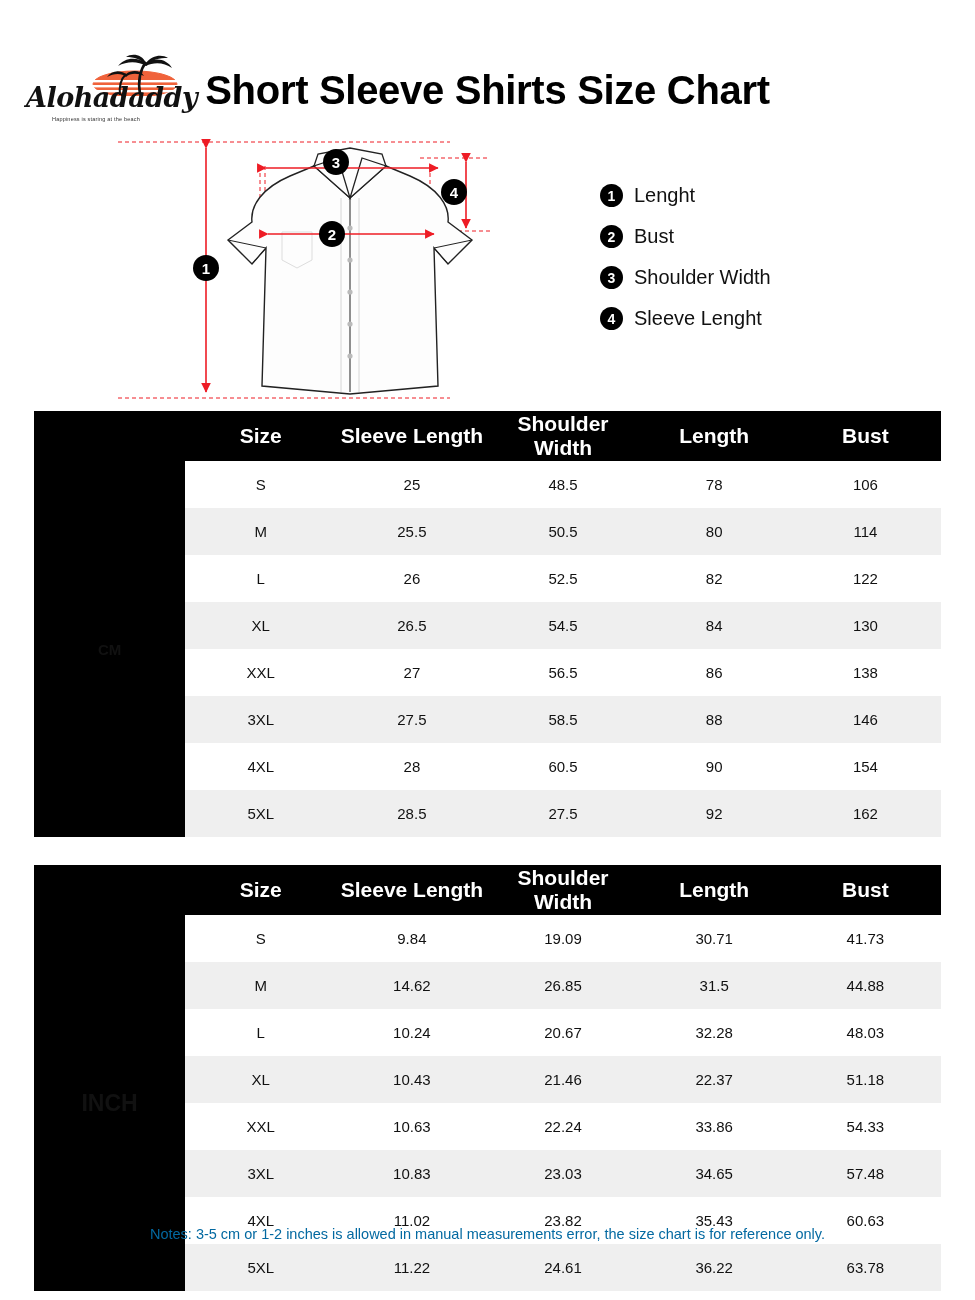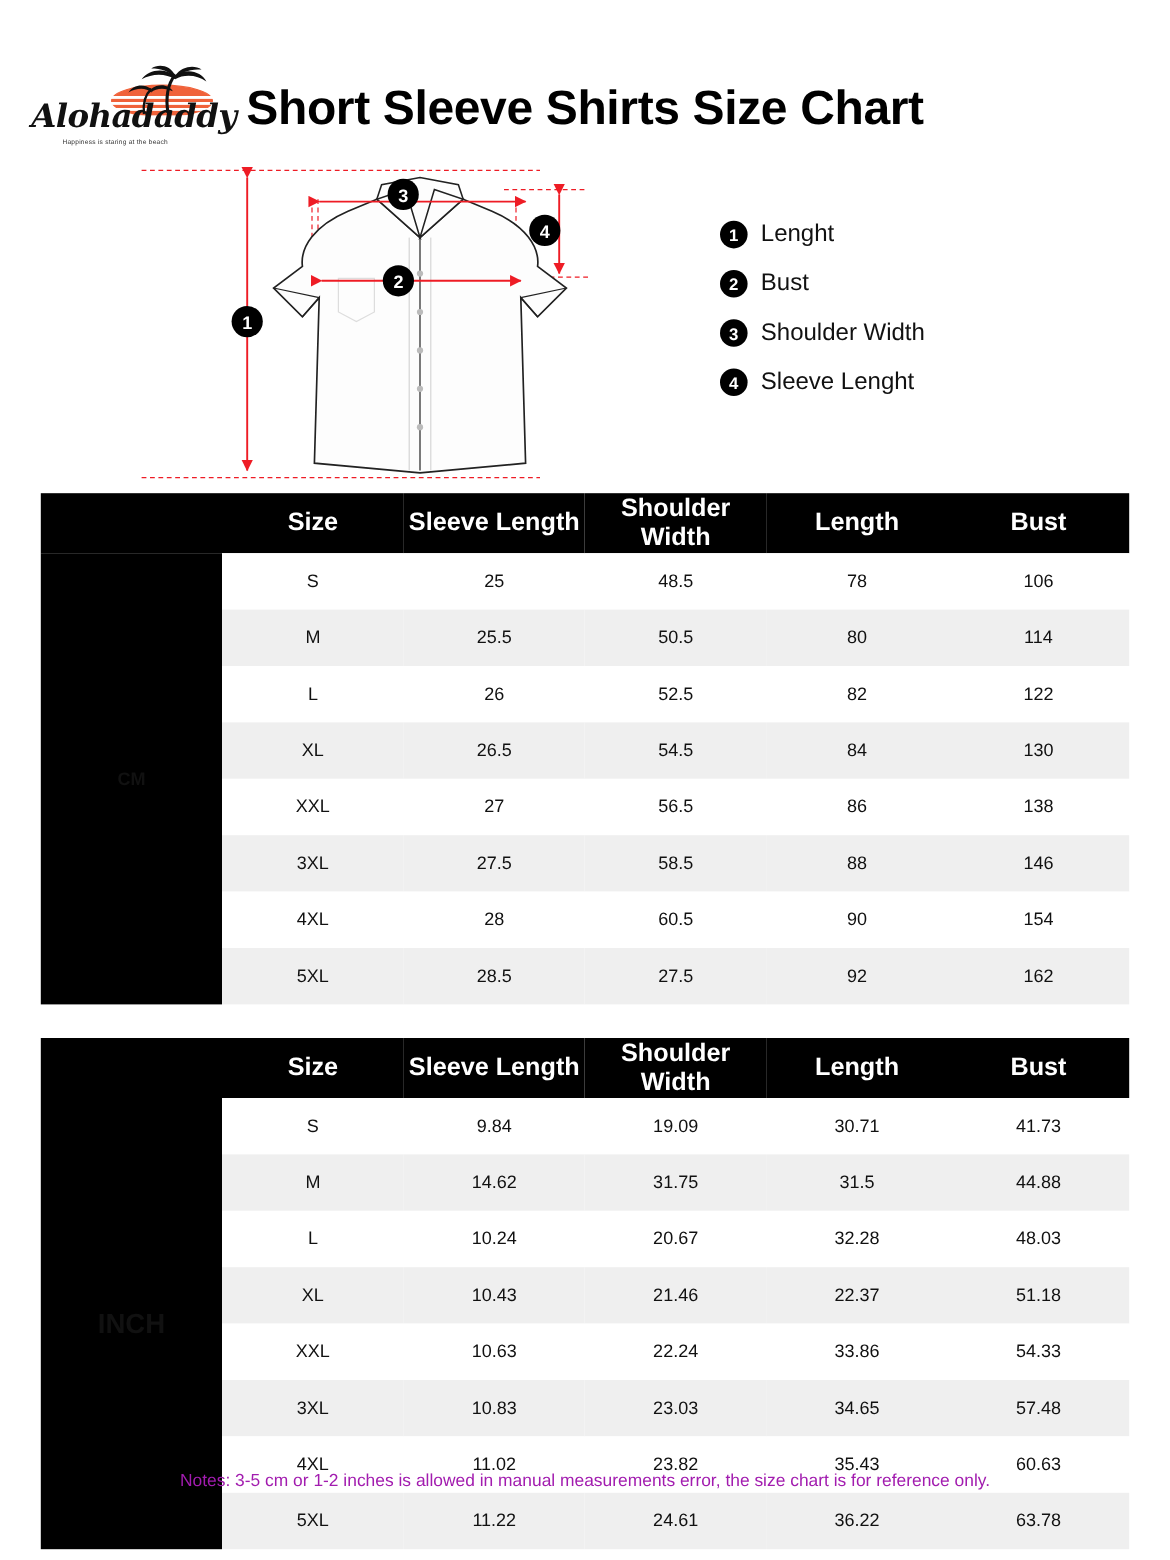--- a/index.html
+++ b/index.html
@@ -149,21 +149,21 @@
   tr.row-odd td.data-cell { background: #ffffff; }
   tr.row-even td.data-cell { background: #efefef; }
 
   .notes {
     position: absolute;
     left: 0;
     right: 0;
     bottom: 22px;
     text-align: center;
     font-size: 14.5px;
-    color: #a21caf;
+    color: #0369a1;
   }
   .spacer { height: 28px; }
 </style>
 </head>
 <body>
 
 <div class="page">
 
   <div class="header">
     <div class="logo">
@@ -374,21 +374,21 @@
           <td class="unit-cell inch" rowspan="8">INCH</td>
           <td class="data-cell">S</td>
           <td class="data-cell">9.84</td>
           <td class="data-cell">19.09</td>
           <td class="data-cell">30.71</td>
           <td class="data-cell">41.73</td>
         </tr>
         <tr class="row-even">
           <td class="data-cell">M</td>
           <td class="data-cell">14.62</td>
-          <td class="data-cell">31.75</td>
+          <td class="data-cell">26.85</td>
           <td class="data-cell">31.5</td>
           <td class="data-cell">44.88</td>
         </tr>
         <tr class="row-odd">
           <td class="data-cell">L</td>
           <td class="data-cell">10.24</td>
           <td class="data-cell">20.67</td>
           <td class="data-cell">32.28</td>
           <td class="data-cell">48.03</td>
         </tr>

